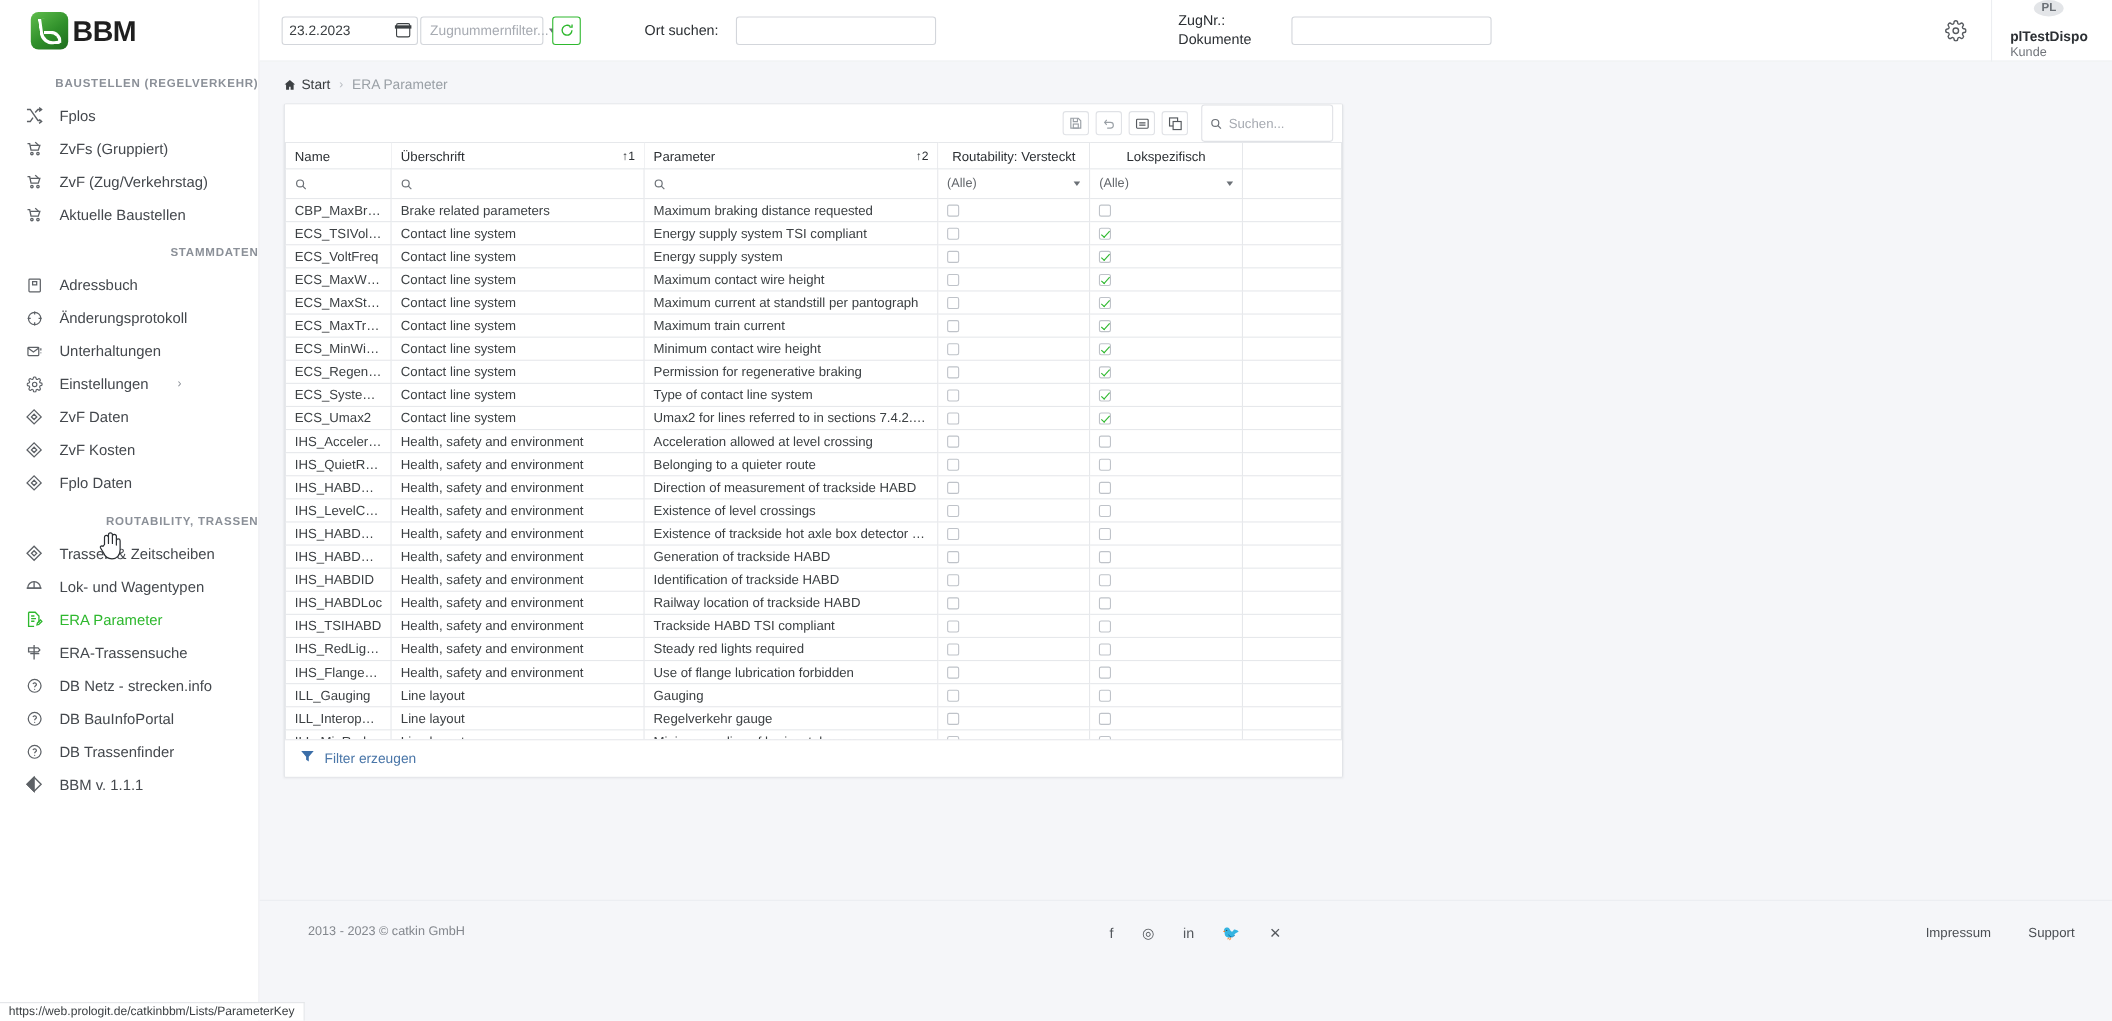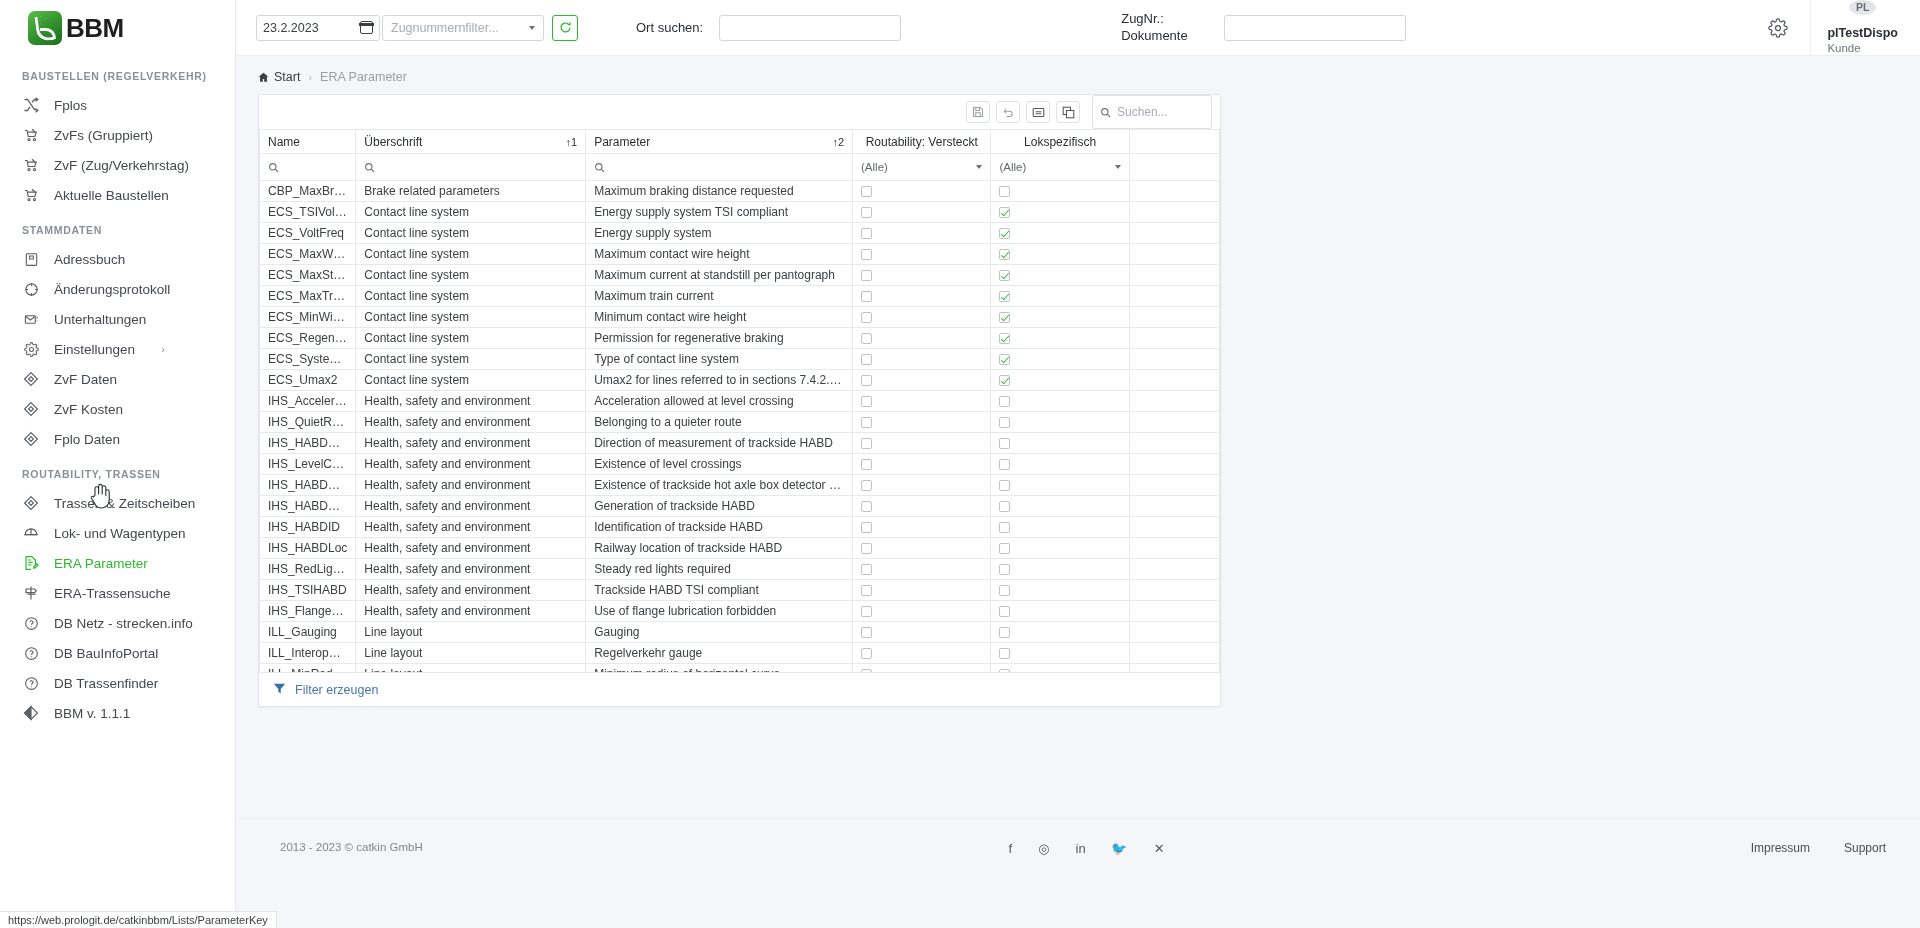--- a/index.html
+++ b/index.html
@@ -13,20 +13,21 @@
   }
   .app { display: flex; width: 1920px; height: 928px; position: relative; }
 
   
   .sidebar {
     width: 236px; min-width: 236px; height: 928px;
     background: #ffffff;
     border-right: 1px solid #e6e8ec;
     padding-top: 0;
     overflow: hidden;
+    text-align: right;
   }
   .logo-wrap {
     height: 56px; display: flex; align-items: center; padding-left: 28px; gap: 4px;
   }
   .logo-mark {
     width: 34px; height: 34px; border-radius: 7px;
     background: linear-gradient(145deg,#5fbd4c 0%, #2f8f2a 55%, #1f6d1e 100%);
     position: relative; flex: none;
   }
   .logo-mark:after {
@@ -71,21 +72,21 @@
     border-bottom: 1px solid #eceef1; padding-left: 20px; position: relative;
   }
   .date-box {
     width: 124px; height: 26px; border: 1px solid #d3d6db; border-radius: 3px;
     display: flex; align-items: center; padding: 0 6px; background: #fff;
     font-size: 12.5px; color: #3c4043; justify-content: space-between;
   }
   .cal-ico { width: 13px; height: 13px; border: 1.6px solid #3c4043; border-radius: 2px; position: relative; }
   .cal-ico:before { content:""; position:absolute; left:-1.6px; right:-1.6px; top:1px; height:3px; background:#3c4043; }
   .zug-select {
-    width: 162px; height: 26px; border: 1px solid #d3d6db; border-radius: 3px;
+    width: 112px; height: 26px; border: 1px solid #d3d6db; border-radius: 3px;
     margin-left: 2px; background: #fff; display: flex; align-items: center;
     justify-content: space-between; padding: 0 8px;
     font-size: 12.5px; color: #a7abb2;
   }
   .caret { width: 0; height: 0; border-left: 3.5px solid transparent; border-right: 3.5px solid transparent; border-top: 4.5px solid #6b7076; }
   .refresh-btn {
     width: 26px; height: 26px; border: 1px solid #2eb82e; border-radius: 3px;
     margin-left: 8px; background: #fff; display: flex; align-items: center; justify-content: center;
     color: #2eb82e; cursor: pointer;
   }
@@ -696,31 +697,31 @@
                 </tr>
                 <tr>
                   <td>IHS_HABDLoc</td>
                   <td>Health, safety and environment</td>
                   <td>Railway location of trackside HABD</td>
                   <td class="cell-center"><span class="cb"></span></td>
                   <td class="cell-center"><span class="cb"></span></td>
                   <td></td>
                 </tr>
                 <tr>
+                  <td>IHS_TSIHABD</td>
+                  <td>Health, safety and environment</td>
+                  <td>Trackside HABD TSI compliant</td>
+                  <td class="cell-center"><span class="cb"></span></td>
+                  <td class="cell-center"><span class="cb"></span></td>
+                  <td></td>
+                </tr>
+                <tr>
                   <td>IHS_RedLights</td>
                   <td>Health, safety and environment</td>
                   <td>Steady red lights required</td>
-                  <td class="cell-center"><span class="cb"></span></td>
-                  <td class="cell-center"><span class="cb"></span></td>
-                  <td></td>
-                </tr>
-                <tr>
-                  <td>IHS_TSIHABD</td>
-                  <td>Health, safety and environment</td>
-                  <td>Trackside HABD TSI compliant</td>
                   <td class="cell-center"><span class="cb"></span></td>
                   <td class="cell-center"><span class="cb"></span></td>
                   <td></td>
                 </tr>
                 <tr>
                   <td>IHS_FlangeLub...</td>
                   <td>Health, safety and environment</td>
                   <td>Use of flange lubrication forbidden</td>
                   <td class="cell-center"><span class="cb"></span></td>
                   <td class="cell-center"><span class="cb"></span></td>

